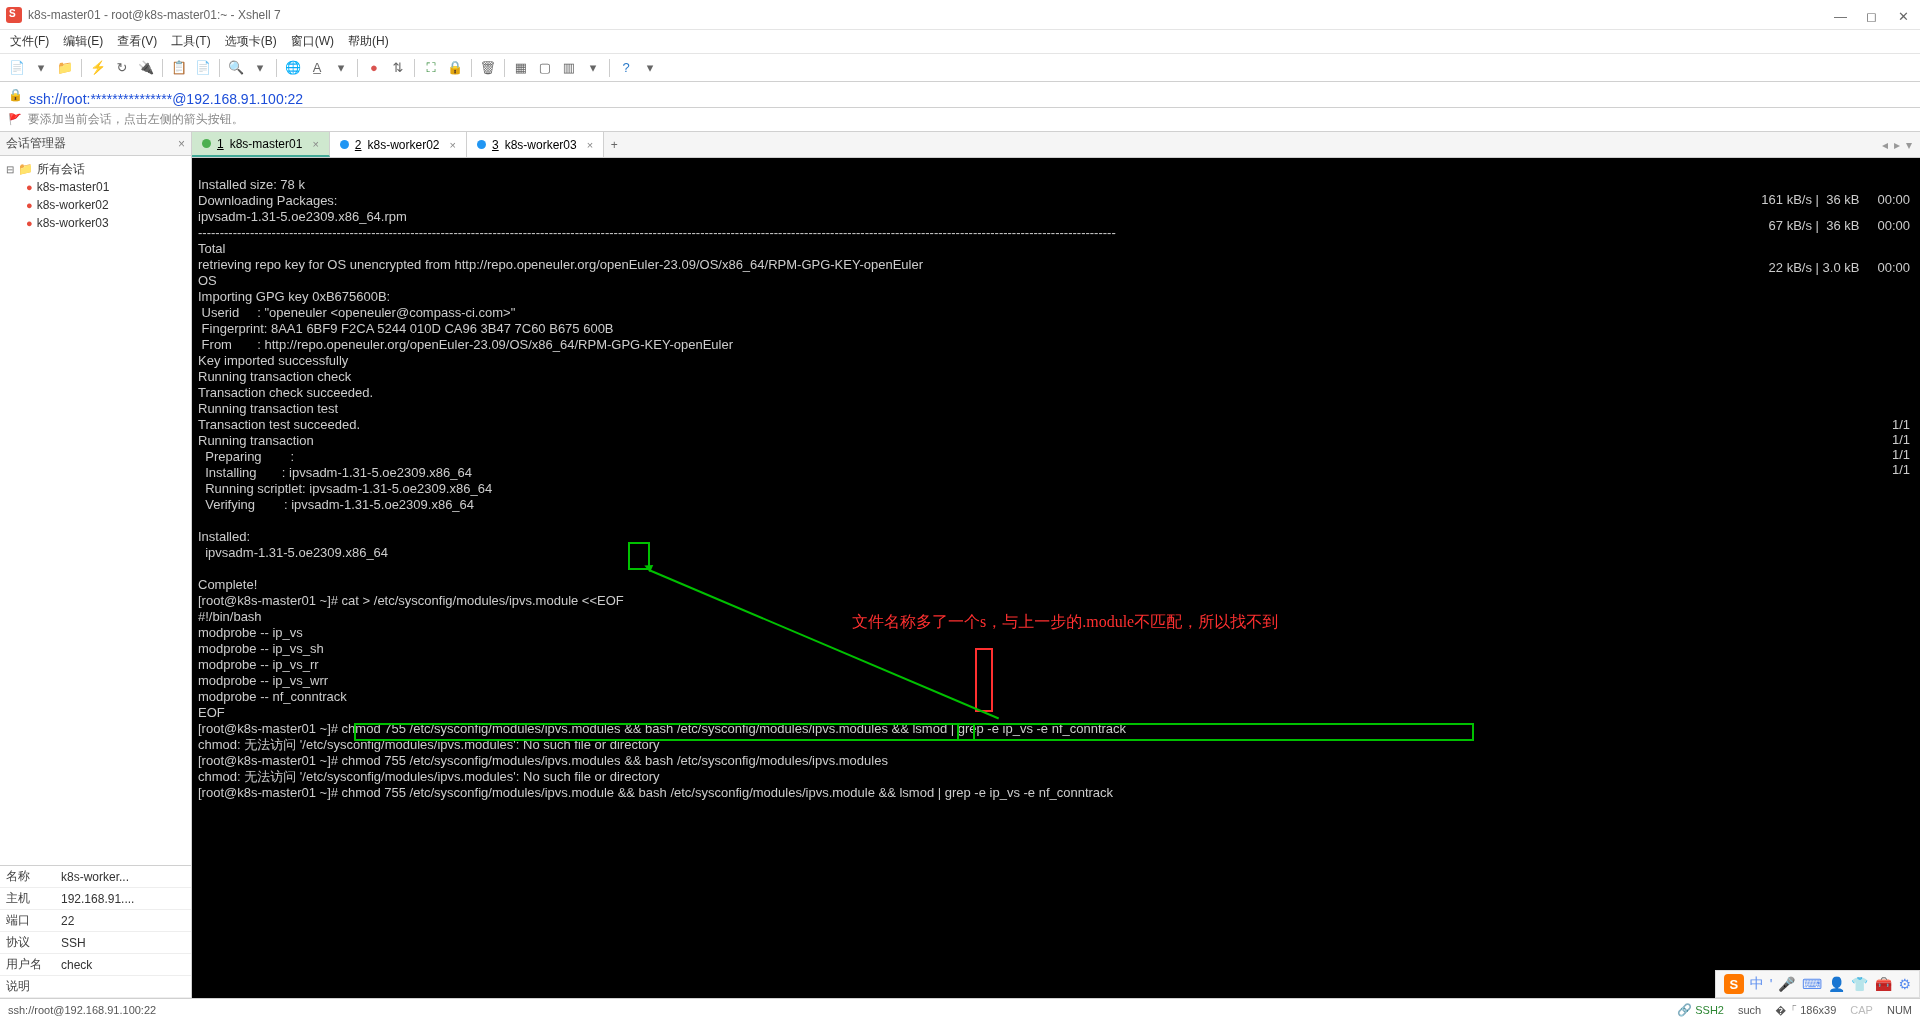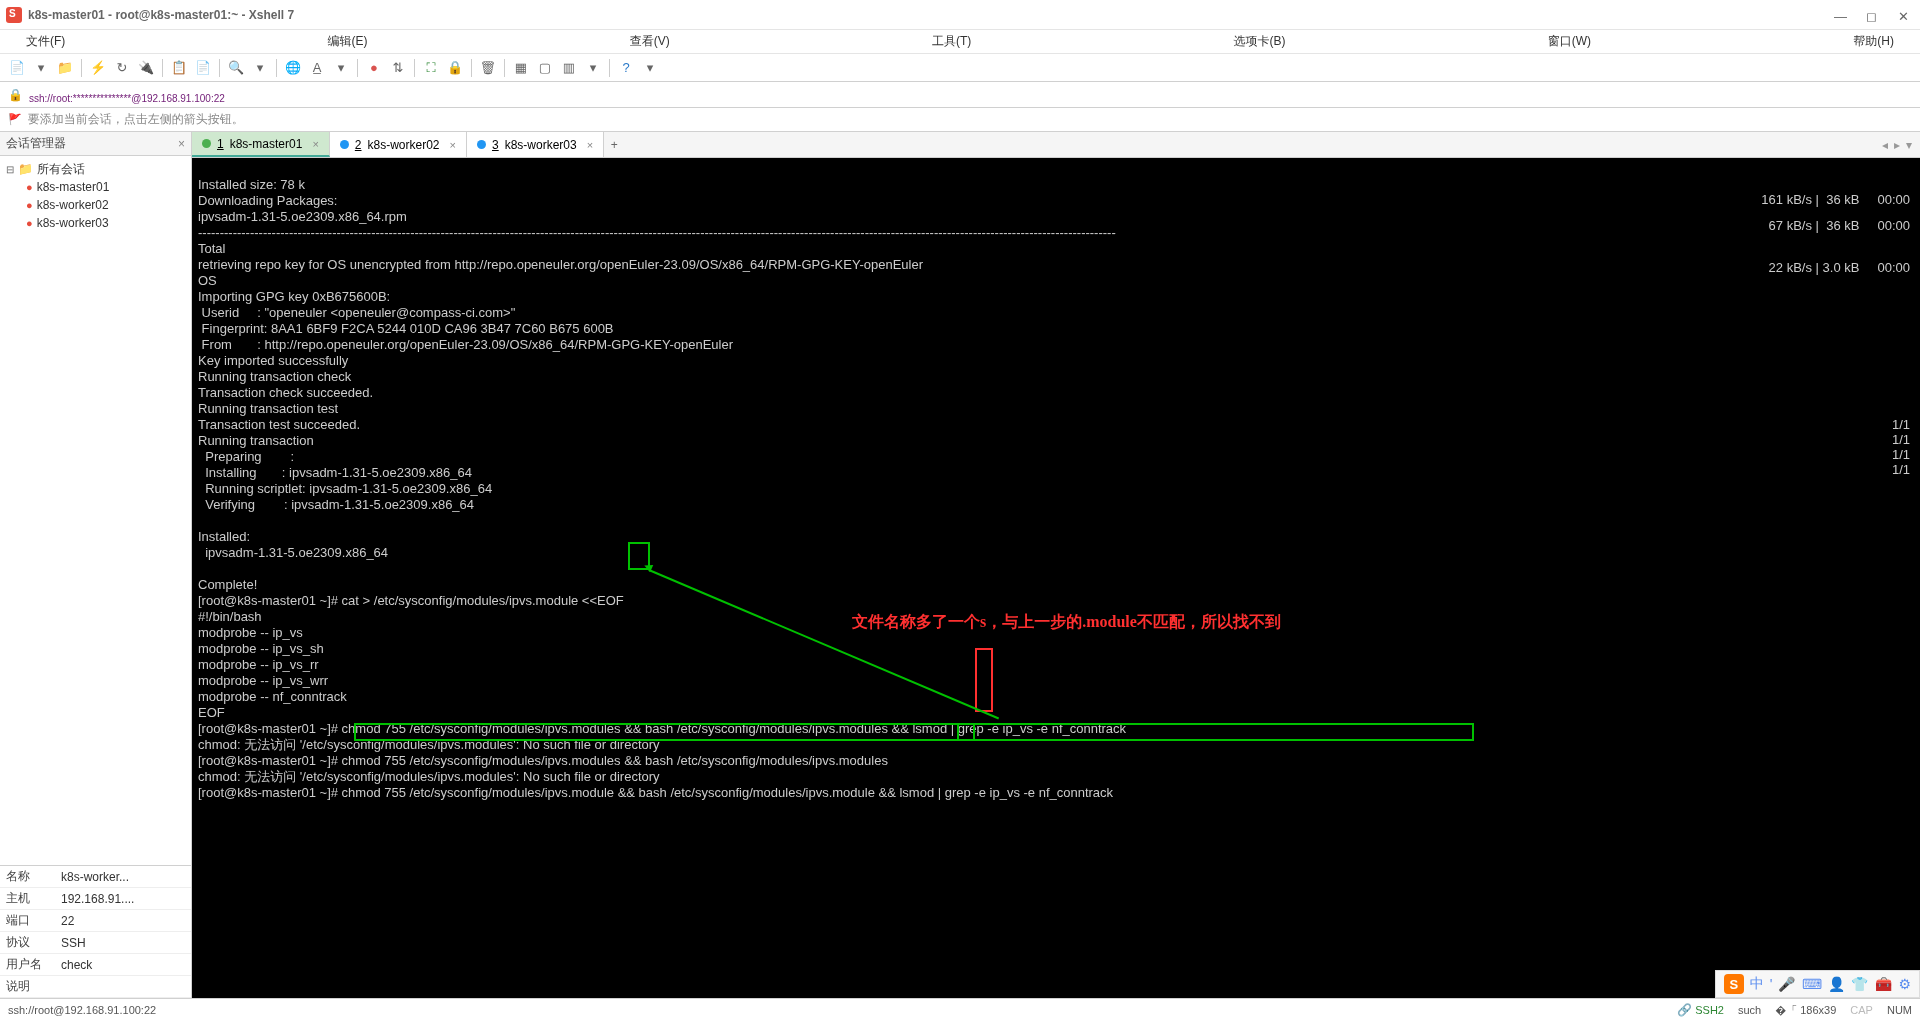--- a/index.html
+++ b/index.html
@@ -1,36 +1,36 @@
 <!DOCTYPE html>
 <html><head>
 <meta charset="utf-8">
 <style>
 * { margin: 0; padding: 0; box-sizing: border-box; font-family: "Microsoft YaHei", "Segoe UI", Tahoma, sans-serif; }
 body { background: #f0f0f0; width: 1920px; height: 1020px; overflow: hidden; position: relative; display: flex; flex-direction: column; font-size: 12px; }
 
 .titlebar { height: 30px; background: #fff; display: flex; align-items: center; padding: 0 6px; border-bottom: 1px solid #e5e5e5; }
 .titlebar .logo { width: 16px; height: 16px; background: #e74c3c; border-radius: 3px; margin-right: 6px; position: relative; }
 .titlebar .logo::after { content: "S"; color: #fff; font-size: 10px; font-weight: bold; position: absolute; left: 3px; top: 1px; }
-.titlebar .title { color: #666; font-size: 12px; flex: 1; font-weight: bold; }
+.titlebar .title { color: #666; font-size: 12px; flex: 1; }
 .win-controls { display: flex; gap: 20px; margin-right: 4px; }
 .win-btn { width: 12px; height: 12px; cursor: pointer; color: #666; font-size: 13px; }
 
-.menubar { height: 24px; background: #fff; display: flex; align-items: center; padding: 0 20px; gap: 2px; border-bottom: 1px solid #e5e5e5; justify-content: space-between; }
+.menubar { height: 24px; background: #fff; display: flex; align-items: center; padding: 0 4px; gap: 2px; border-bottom: 1px solid #e5e5e5; }
 .menu-item { padding: 3px 6px; color: #333; font-size: 12px; cursor: pointer; }
 
 .toolbar { height: 28px; background: #fff; display: flex; align-items: center; padding: 0 6px; gap: 2px; border-bottom: 1px solid #d0d0d0; }
 .tool-btn { width: 22px; height: 22px; display: flex; align-items: center; justify-content: center; cursor: pointer; color: #666; font-size: 13px; border-radius: 2px; }
 .tool-btn.green { color: #2d8633; }
 .tool-btn.red { color: #d9534f; }
 .tool-sep { width: 1px; height: 18px; background: #ccc; margin: 0 3px; }
 
 .addressbar { height: 26px; background: #fff; display: flex; align-items: center; padding: 0 8px; gap: 6px; border-bottom: 1px solid #d0d0d0; overflow:hidden; }
 .addr-icon { color: #e8a33d; font-size: 12px; }
-.addr-text { color: #701a75; font-size: 10px; margin-top: 8px; }
+.addr-text { color: #1d4ed8; font-size: 14px; margin-top: 8px; }
 .addr-arrow { margin-left: auto; color: #888; }
 
 .hintbar { height: 24px; background: #fff; display: flex; align-items: center; padding: 0 8px; gap: 6px; border-bottom: 1px solid #d0d0d0; }
 .hint-flag { color: #d9534f; font-size: 11px; }
 .hint-text { color: #888; font-size: 12px; }
 
 .main-row { flex: 1; display: flex; min-height: 0; }
 
 .sidebar { width: 192px; background: #fff; border-right: 1px solid #d0d0d0; display: flex; flex-direction: column; }
 .sidebar-header { height: 24px; background: #f5f5f5; border-bottom: 1px solid #d0d0d0; display: flex; align-items: center; padding: 0 6px; font-size: 12px; color: #444; }
@@ -59,21 +59,21 @@
 .tab .close { color: #888; font-size: 11px; margin-left: 4px; }
 .tab-add { width: 20px; display: flex; align-items: center; justify-content: center; color: #666; cursor: pointer; }
 .tab-nav { margin-left: auto; display: flex; align-items: center; gap: 6px; padding: 0 8px; color: #999; }
 
 .sendbar { height: 26px; background: #fff8cc; border: 1px solid #e8d878; display: flex; align-items: center; padding: 0 8px; font-size: 12px; color: #666; }
 .off-btn { margin-left: auto; border: 1px solid #bbb; background: #f5f5f5; padding: 1px 8px; font-size: 11px; color: #666; cursor: pointer; }
 
 .terminal { flex: 1; background: #000; color: #ccc; font-family: "Consolas", "Courier New", monospace; font-size: 13px; line-height: 15px; padding: 4px 6px; white-space: pre; overflow: hidden; position: relative; }
 .terminal .right-col { position: absolute; right: 10px; }
 
-.annotation-red { position: absolute; color: #ff3030; font-size: 16px; font-family: "Microsoft YaHei"; font-weight: bold; }
+.annotation-red { position: absolute; color: #ff3030; font-size: 16px; font-family: "Microsoft YaHei"; font-weight: normal; }
 .box-green { position: absolute; border: 2px solid #00c000; }
 .box-red { position: absolute; border: 2px solid #ff3030; }
 .arrow-line { position: absolute; background: #00c000; height: 1.5px; transform-origin: left center; }
 .arrow-head { position: absolute; width: 0; height: 0; border-left: 8px solid #00c000; border-top: 4px solid transparent; border-bottom: 4px solid transparent; }
 
 .statusbar { height: 22px; background: #fff; border-top: 1px solid #d0d0d0; display: flex; align-items: center; padding: 0 8px; font-size: 11px; color: #555; gap: 14px; }
 .statusbar .spacer { flex: 1; }
 .status-item { display: flex; align-items: center; gap: 3px; }
 .stat-green { color: #2d8633; }
 .stat-icon { font-size: 12px; }

